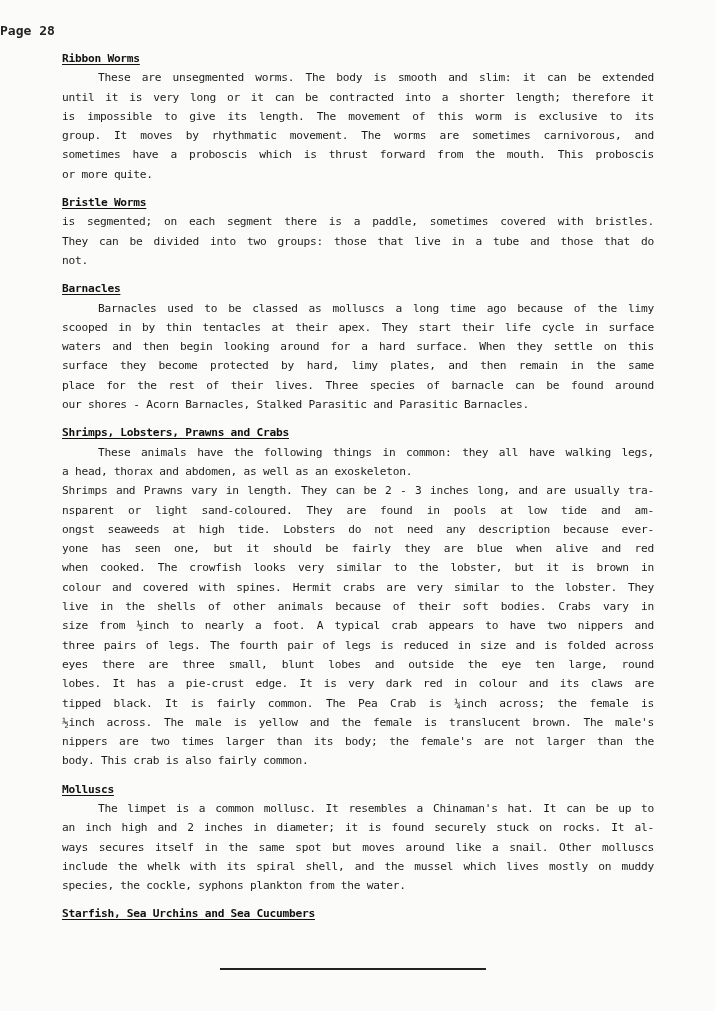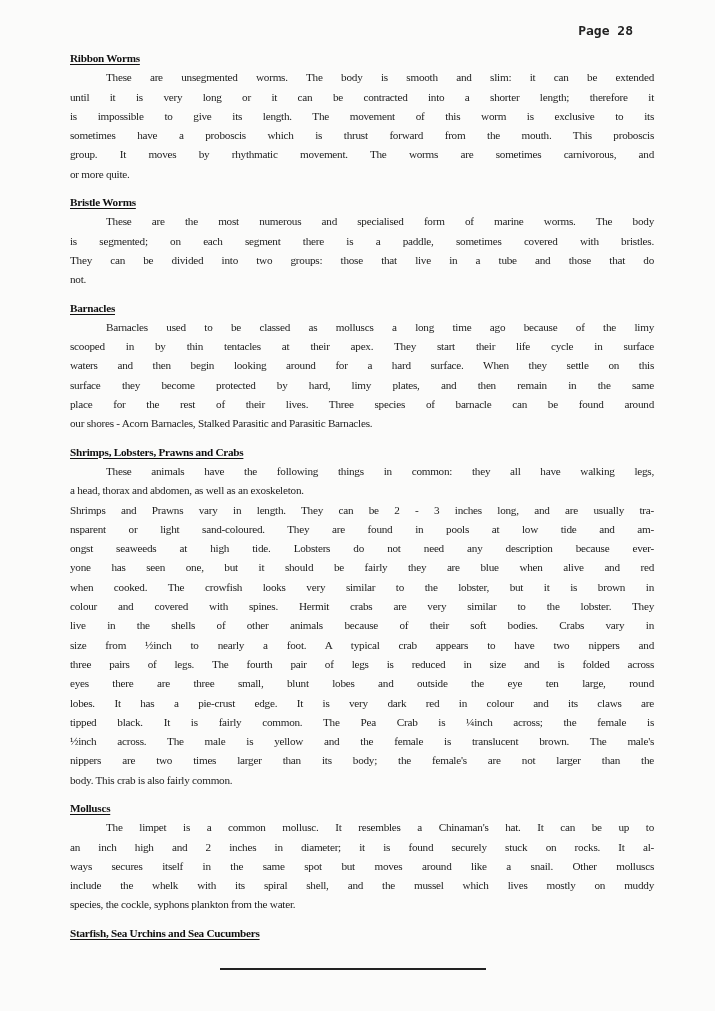--- a/index.html
+++ b/index.html
@@ -5,27 +5,27 @@
     html, body { margin: 0; padding: 0; }
     body {
       width: 715px; height: 1011px; overflow: hidden;
       background: #fbfbfa;
       font-family: "DejaVu Sans Mono", "Liberation Mono", monospace;
       color: #1c1c1c;
       position: relative;
     }
     .page-num {
       position: absolute; top: 23px; left: 0; width: 633px;
-      text-align: right; font-size: 13px; font-weight: bold; color: #222;
+      text-align: left; font-size: 13px; font-weight: bold; color: #222;
     }
     .content {
       position: absolute; left: 62px; top: 49px; width: 592px;
       font-size: 11.2px; line-height: 19.3px; letter-spacing: -0.25px;
     }
-    .section { margin: 0 0 9px 8px; font-family: Liberation Serif, serif; }
+    .section { margin: 0 0 9px 0; }
     .heading {
       display: inline-block; font-weight: bold; font-size: 11.2px;
       text-decoration: underline; text-underline-offset: 2px;
       line-height: 17px; color: #111;
     }
     .line { display: block; text-align: justify; text-align-last: justify; white-space: nowrap; }
     .line.last { text-align-last: left; }
     .line.indent { padding-left: 36px; }
     .rule {
       position: absolute; left: 220px; top: 968px; width: 266px; height: 2px;
@@ -37,28 +37,27 @@
 
 <div class="page-num">Page 28</div>
 
 <div class="content">
 
   <div class="section">
     <span class="heading">Ribbon Worms</span>
     <span class="line indent">These are unsegmented worms. The body is smooth and slim: it can be extended</span>
     <span class="line">until it is very long or it can be contracted into a shorter length; therefore it</span>
     <span class="line">is impossible to give its length.  The movement of this worm is exclusive to its</span>
+    <span class="line">group. It moves by rhythmatic movement. The worms are sometimes carnivorous, and</span>
     <span class="line">sometimes have a proboscis which is thrust forward from the mouth. This proboscis</span>
-    <span class="line">group. It moves by rhythmatic movement. The worms are sometimes carnivorous, and</span>
     <span class="line last">or more quite.</span>
   </div>
 
   <div class="section">
     <span class="heading">Bristle Worms</span>
-    <span class="line indent">These are the most numerous and specialised form of marine worms.  The body</span>
     <span class="line">is segmented; on each segment there is a paddle, sometimes covered with bristles.</span>
     <span class="line">They can be divided into two groups: those that live in a tube and those that do</span>
     <span class="line last">not.</span>
   </div>
 
   <div class="section">
     <span class="heading">Barnacles</span>
     <span class="line indent">Barnacles used to be classed as molluscs a long time ago because of the limy</span>
     <span class="line">scooped in by thin tentacles at their apex. They start their life cycle in surface</span>
     <span class="line">waters and then begin looking around for a hard surface. When they settle on this</span>

